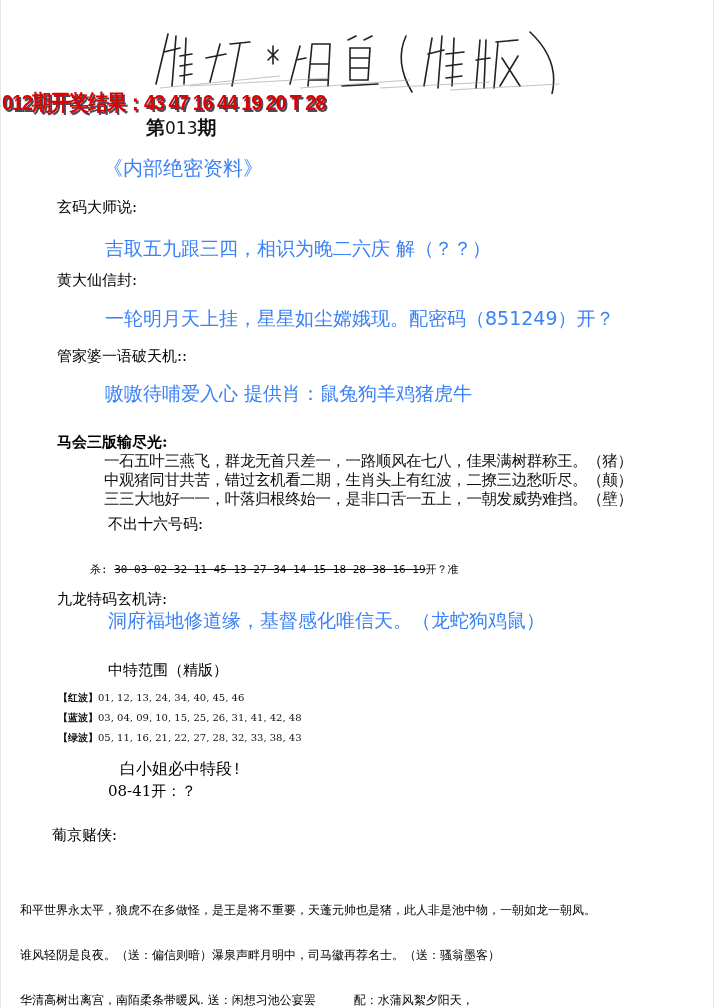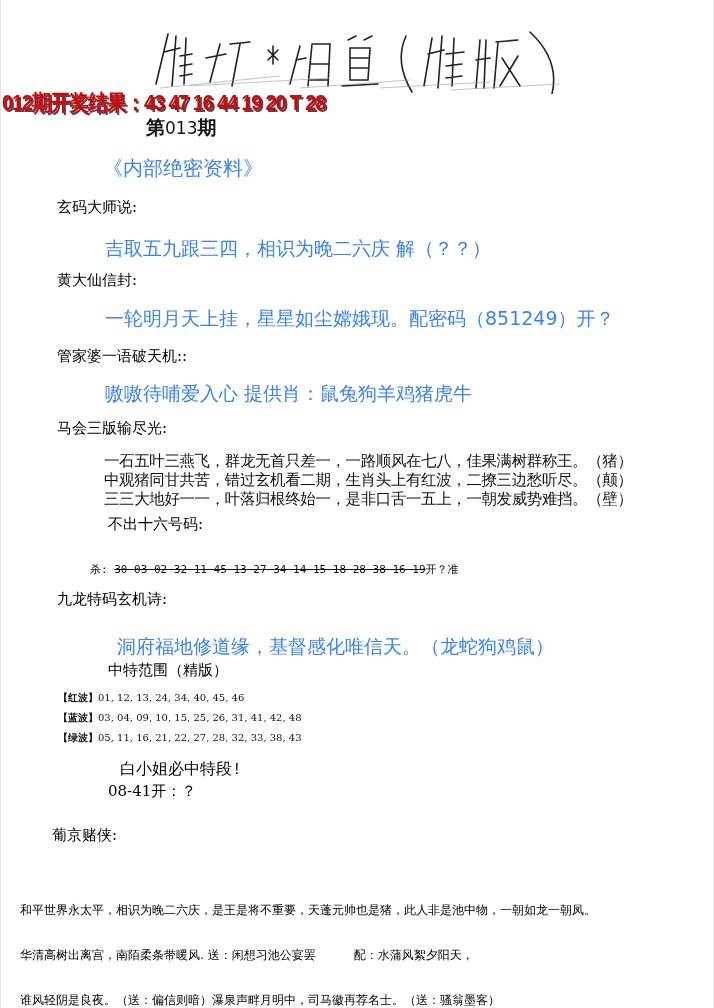--- a/index.html
+++ b/index.html
@@ -75,40 +75,40 @@
 
 <div class="abs label" style="left:57px; top:198px;">玄码大师说:</div>
 <div class="abs big" style="left:105px; top:236px;">吉取五九跟三四，相识为晚二六庆 解（？？）</div>
 
 <div class="abs label" style="left:57px; top:271px;">黄大仙信封:</div>
 <div class="abs big" style="left:105px; top:306px;">一轮明月天上挂，星星如尘嫦娥现。配密码（851249）开？</div>
 
 <div class="abs label" style="left:57px; top:347px;">管家婆一语破天机::</div>
 <div class="abs big" style="left:105px; top:381px;">嗷嗷待哺爱入心 提供肖：鼠兔狗羊鸡猪虎牛</div>
 
-<div class="abs label" style="left:57px; top:419px;">马会三版输尽光:</div>
+<div class="abs label" style="left:57px; top:433px;font-weight:bold;">马会三版输尽光:</div>
 <div class="abs poem" style="left:104px; top:452px;">
   <div>一石五叶三燕飞，群龙无首只差一，一路顺风在七八，佳果满树群称王。（猪）</div>
   <div>中观猪同甘共苦，错过玄机看二期，生肖头上有红波，二撩三边愁听尽。（颠）</div>
   <div>三三大地好一一，叶落归根终始一，是非口舌一五上，一朝发威势难挡。（壁）</div>
 </div>
 <div class="abs label" style="left:108px; top:515px;">不出十六号码:</div>
 
 <div class="abs kill"><span>杀:</span> <span class="nums">30 03 02 32 11 45 13 27 34 14 15 18 28 38 16 19</span><span>开？准</span></div>
 
 <div class="abs label" style="left:57px; top:590px;">九龙特码玄机诗:</div>
-<div class="abs big" style="left:108px; top:634px;margin-left:9px;">洞府福地修道缘，基督感化唯信天。（龙蛇狗鸡鼠）</div>
+<div class="abs big" style="left:108px; top:608px;">洞府福地修道缘，基督感化唯信天。（龙蛇狗鸡鼠）</div>
 <div class="abs label" style="left:108px; top:661px;">中特范围（精版）</div>
 
 <div class="abs wave-row" style="left:58px; top:691px;"><span class="tag">【红波】</span><span>01, 12, 13, 24, 34, 40, 45, 46</span></div>
 <div class="abs wave-row" style="left:58px; top:711px;"><span class="tag">【蓝波】</span><span>03, 04, 09, 10, 15, 25, 26, 31, 41, 42, 48</span></div>
 <div class="abs wave-row" style="left:58px; top:731px;"><span class="tag">【绿波】</span><span>05, 11, 16, 21, 22, 27, 28, 32, 33, 38, 43</span></div>
 
 <div class="abs label" style="left:120px; top:759px; font-size:16px;font-family:Liberation Mono, monospace;">白小姐必中特段!</div>
 <div class="abs label" style="left:108px; top:782px; font-size:15px;">08-41开：？</div>
 
 <div class="abs label" style="left:52px; top:826px;">葡京赌侠:</div>
 
 <div class="abs footer">
-  <div>和平世界永太平，相识为晚二六庆，是王是将不重要，天蓬元帅也是猪，此人非是池中物，一朝如龙一朝凤。</div>
+  <div>和平世界永太平，狼虎不在多做怪，是王是将不重要，天蓬元帅也是猪，此人非是池中物，一朝如龙一朝凤。</div>
+  <div>谁风轻阴是良夜。（送：偏信则暗）瀑泉声畔月明中，司马徽再荐名士。（送：骚翁墨客）</div>
   <div>华清高树出离宫，南陌柔条带暖风. 送：闲想习池公宴罢          配：水蒲风絮夕阳天，</div>
-  <div>谁风轻阴是良夜。（送：偏信则暗）瀑泉声畔月明中，司马徽再荐名士。（送：骚翁墨客）</div>
 </div>
 
 </body></html>

